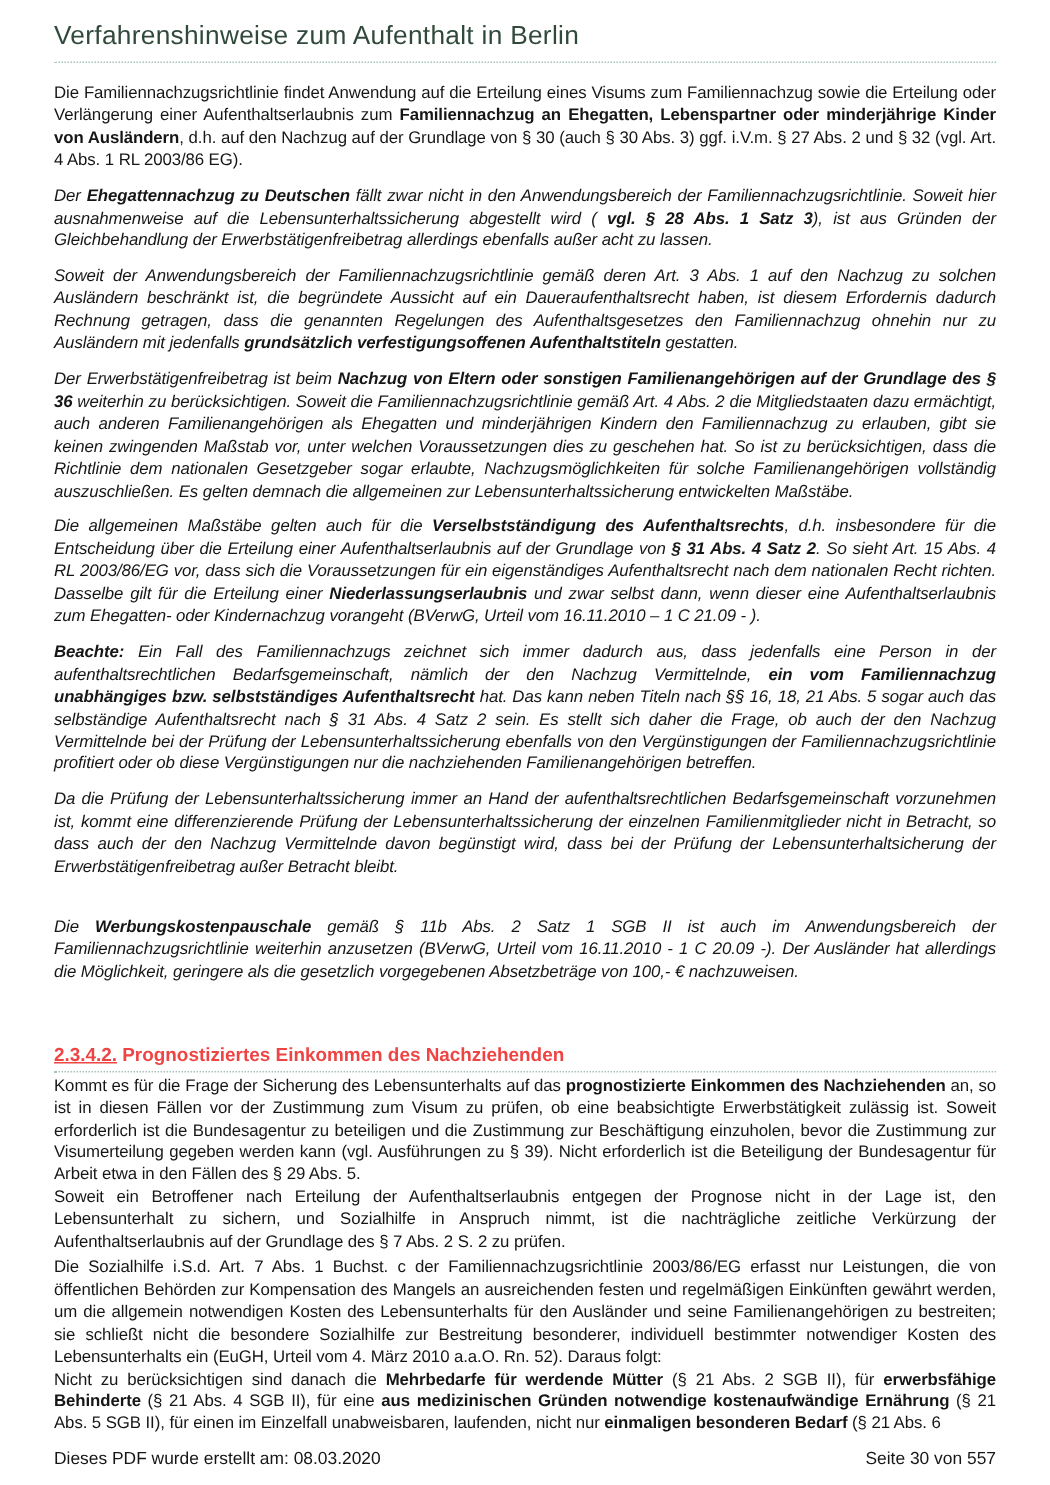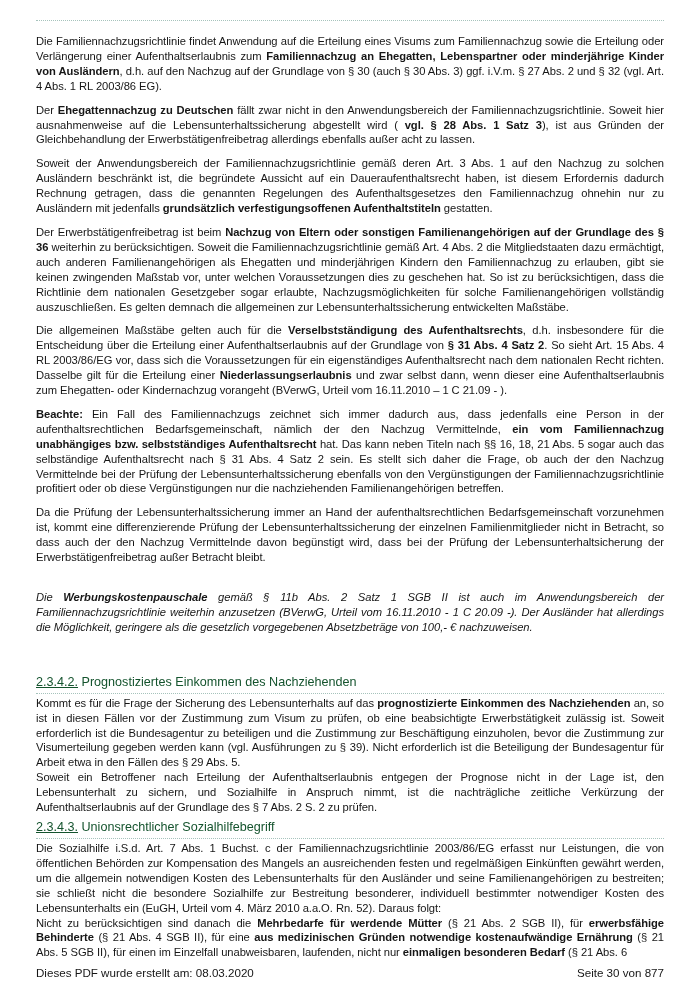--- a/index.html
+++ b/index.html
@@ -32,63 +32,63 @@
     font-size: 11.2px;
     line-height: 14.9px;
     text-align: justify;
     letter-spacing: -0.05px;
   }
   p.para .bold { font-weight: 700; }
   h2.section-heading {
     margin: 5px 0 0 0;
     padding-bottom: 4px;
     font-size: 12.6px;
-    font-weight: 400;
-    color: #14532d;
+    font-weight: 700;
+    color: #ef4444;
     border-bottom: 1px dotted #a6c3bc;
   }
   h2.section-heading .section-number { text-decoration: underline; }
   .gap-none   { margin-top: 0 !important; }
   .gap-tight  { margin-top: 2px !important; }
-  .gap-normal { margin-top: 9px !important; }
+  .gap-normal { margin-top: 9px !important; font-style: italic; }
   .gap-large  { margin-top: 25px !important; font-style: italic; }
   .gap-xlarge { margin-top: 40px !important; }
   .gap-small  { margin-top: 5px !important; }
   .first-para { margin-top: 13px !important; }
   .page-footer {
     position: absolute;
     left: 36px;
     right: 36px;
     bottom: 11px;
     display: flex;
     justify-content: space-between;
     font-size: 11.6px;
     color: #161616;
   }
 </style>
 </head>
 <body>
 
 <div class="page">
+  <h1 class="doc-title">Verfahrenshinweise zum Aufenthalt in Berlin</h1>
   <div class="title-rule"></div>
 
   <main class="doc-body">
       <p class="para first-para"><span>Die Familiennachzugsrichtlinie findet Anwendung auf die Erteilung eines Visums zum Familiennachzug sowie die Erteilung oder Verlängerung einer Aufenthaltserlaubnis zum </span><span class="bold">Familiennachzug an Ehegatten, Lebenspartner oder minderjährige Kinder von Ausländern</span><span>, d.h. auf den Nachzug auf der Grundlage von § 30 (auch § 30 Abs. 3) ggf. i.V.m. § 27 Abs. 2 und § 32 (vgl. Art. 4 Abs. 1 RL 2003/86 EG).</span></p>
       <p class="para gap-normal"><span>Der </span><span class="bold">Ehegattennachzug zu Deutschen</span><span> fällt zwar nicht in den Anwendungsbereich der Familiennachzugsrichtlinie. Soweit hier ausnahmenweise auf die Lebensunterhaltssicherung abgestellt wird ( </span><span class="bold">vgl. § 28 Abs. 1 Satz 3</span><span>), ist aus Gründen der Gleichbehandlung der Erwerbstätigenfreibetrag allerdings ebenfalls außer acht zu lassen.</span></p>
       <p class="para gap-normal"><span>Soweit der Anwendungsbereich der Familiennachzugsrichtlinie gemäß deren Art. 3 Abs. 1 auf den Nachzug zu solchen Ausländern beschränkt ist, die begründete Aussicht auf ein Daueraufenthaltsrecht haben, ist diesem Erfordernis dadurch Rechnung getragen, dass die genannten Regelungen des Aufenthaltsgesetzes den Familiennachzug ohnehin nur zu Ausländern mit jedenfalls </span><span class="bold">grundsätzlich verfestigungsoffenen Aufenthaltstiteln</span><span> gestatten.</span></p>
       <p class="para gap-normal"><span>Der Erwerbstätigenfreibetrag ist beim </span><span class="bold">Nachzug von Eltern oder sonstigen Familienangehörigen auf der Grundlage des § 36</span><span> weiterhin zu berücksichtigen. Soweit die Familiennachzugsrichtlinie gemäß Art. 4 Abs. 2 die Mitgliedstaaten dazu ermächtigt, auch anderen Familienangehörigen als Ehegatten und minderjährigen Kindern den Familiennachzug zu erlauben, gibt sie keinen zwingenden Maßstab vor, unter welchen Voraussetzungen dies zu geschehen hat. So ist zu berücksichtigen, dass die Richtlinie dem nationalen Gesetzgeber sogar erlaubte, Nachzugsmöglichkeiten für solche Familienangehörigen vollständig auszuschließen. Es gelten demnach die allgemeinen zur Lebensunterhaltssicherung entwickelten Maßstäbe.</span></p>
       <p class="para gap-normal"><span>Die allgemeinen Maßstäbe gelten auch für die </span><span class="bold">Verselbstständigung des Aufenthaltsrechts</span><span>, d.h. insbesondere für die Entscheidung über die Erteilung einer Aufenthaltserlaubnis auf der Grundlage von </span><span class="bold">§ 31 Abs. 4 Satz 2</span><span>. So sieht Art. 15 Abs. 4 RL 2003/86/EG vor, dass sich die Voraussetzungen für ein eigenständiges Aufenthaltsrecht nach dem nationalen Recht richten. Dasselbe gilt für die Erteilung einer </span><span class="bold">Niederlassungserlaubnis</span><span> und zwar selbst dann, wenn dieser eine Aufenthaltserlaubnis zum Ehegatten- oder Kindernachzug vorangeht (BVerwG, Urteil vom 16.11.2010 – 1 C 21.09 - ).</span></p>
       <p class="para gap-normal"><span class="bold">Beachte:</span><span> Ein Fall des Familiennachzugs zeichnet sich immer dadurch aus, dass jedenfalls eine Person in der aufenthaltsrechtlichen Bedarfsgemeinschaft, nämlich der den Nachzug Vermittelnde, </span><span class="bold">ein vom Familiennachzug unabhängiges bzw. selbstständiges Aufenthaltsrecht</span><span> hat. Das kann neben Titeln nach §§ 16, 18, 21 Abs. 5 sogar auch das selbständige Aufenthaltsrecht nach § 31 Abs. 4 Satz 2 sein. Es stellt sich daher die Frage, ob auch der den Nachzug Vermittelnde bei der Prüfung der Lebensunterhaltssicherung ebenfalls von den Vergünstigungen der Familiennachzugsrichtlinie profitiert oder ob diese Vergünstigungen nur die nachziehenden Familienangehörigen betreffen.</span></p>
       <p class="para gap-normal"><span>Da die Prüfung der Lebensunterhaltssicherung immer an Hand der aufenthaltsrechtlichen Bedarfsgemeinschaft vorzunehmen ist, kommt eine differenzierende Prüfung der Lebensunterhaltssicherung der einzelnen Familienmitglieder nicht in Betracht, so dass auch der den Nachzug Vermittelnde davon begünstigt wird, dass bei der Prüfung der Lebensunterhaltsicherung der Erwerbstätigenfreibetrag außer Betracht bleibt.</span></p>
       <p class="para gap-large"><span>Die </span><span class="bold">Werbungskostenpauschale</span><span> gemäß § 11b Abs. 2 Satz 1 SGB II ist auch im Anwendungsbereich der Familiennachzugsrichtlinie weiterhin anzusetzen (BVerwG, Urteil vom 16.11.2010 - 1 C 20.09 -). Der Ausländer hat allerdings die Möglichkeit, geringere als die gesetzlich vorgegebenen Absetzbeträge von 100,- € nachzuweisen.</span></p>
       <h2 class="section-heading gap-xlarge"><span class="section-number">2.3.4.2.</span><span> Prognostiziertes Einkommen des Nachziehenden</span></h2>
       <p class="para gap-tight"><span>Kommt es für die Frage der Sicherung des Lebensunterhalts auf das </span><span class="bold">prognostizierte Einkommen des Nachziehenden</span><span> an, so ist in diesen Fällen vor der Zustimmung zum Visum zu prüfen, ob eine beabsichtigte Erwerbstätigkeit zulässig ist. Soweit erforderlich ist die Bundesagentur zu beteiligen und die Zustimmung zur Beschäftigung einzuholen, bevor die Zustimmung zur Visumerteilung gegeben werden kann (vgl. Ausführungen zu § 39). Nicht erforderlich ist die Beteiligung der Bundesagentur für Arbeit etwa in den Fällen des § 29 Abs. 5.</span></p>
       <p class="para gap-none"><span>Soweit ein Betroffener nach Erteilung der Aufenthaltserlaubnis entgegen der Prognose nicht in der Lage ist, den Lebensunterhalt zu sichern, und Sozialhilfe in Anspruch nimmt, ist die nachträgliche zeitliche Verkürzung der Aufenthaltserlaubnis auf der Grundlage des § 7 Abs. 2 S. 2 zu prüfen.</span></p>
-      <h2 class="section-heading gap-small"><span class="section-number">2.3.4.3.</span><span> Unionsrechtlicher Sozialhilfebegriff</span></h2>
       <p class="para gap-tight"><span>Die Sozialhilfe i.S.d. Art. 7 Abs. 1 Buchst. c der Familiennachzugsrichtlinie 2003/86/EG erfasst nur Leistungen, die von öffentlichen Behörden zur Kompensation des Mangels an ausreichenden festen und regelmäßigen Einkünften gewährt werden, um die allgemein notwendigen Kosten des Lebensunterhalts für den Ausländer und seine Familienangehörigen zu bestreiten; sie schließt nicht die besondere Sozialhilfe zur Bestreitung besonderer, individuell bestimmter notwendiger Kosten des Lebensunterhalts ein (EuGH, Urteil vom 4. März 2010 a.a.O. Rn. 52). Daraus folgt:</span></p>
       <p class="para gap-none"><span>Nicht zu berücksichtigen sind danach die </span><span class="bold">Mehrbedarfe für werdende Mütter</span><span> (§ 21 Abs. 2 SGB II), für </span><span class="bold">erwerbsfähige Behinderte</span><span> (§ 21 Abs. 4 SGB II), für eine </span><span class="bold">aus medizinischen Gründen notwendige kostenaufwändige Ernährung</span><span> (§ 21 Abs. 5 SGB II), für einen im Einzelfall unabweisbaren, laufenden, nicht nur </span><span class="bold">einmaligen besonderen Bedarf</span><span> (§ 21 Abs. 6</span></p>
     </main>
 
   <div class="page-footer">
     <span>Dieses PDF wurde erstellt am: 08.03.2020</span>
-    <span>Seite 30 von 877</span>
+    <span>Seite 30 von 557</span>
   </div>
 </div>
 
 </body></html>

